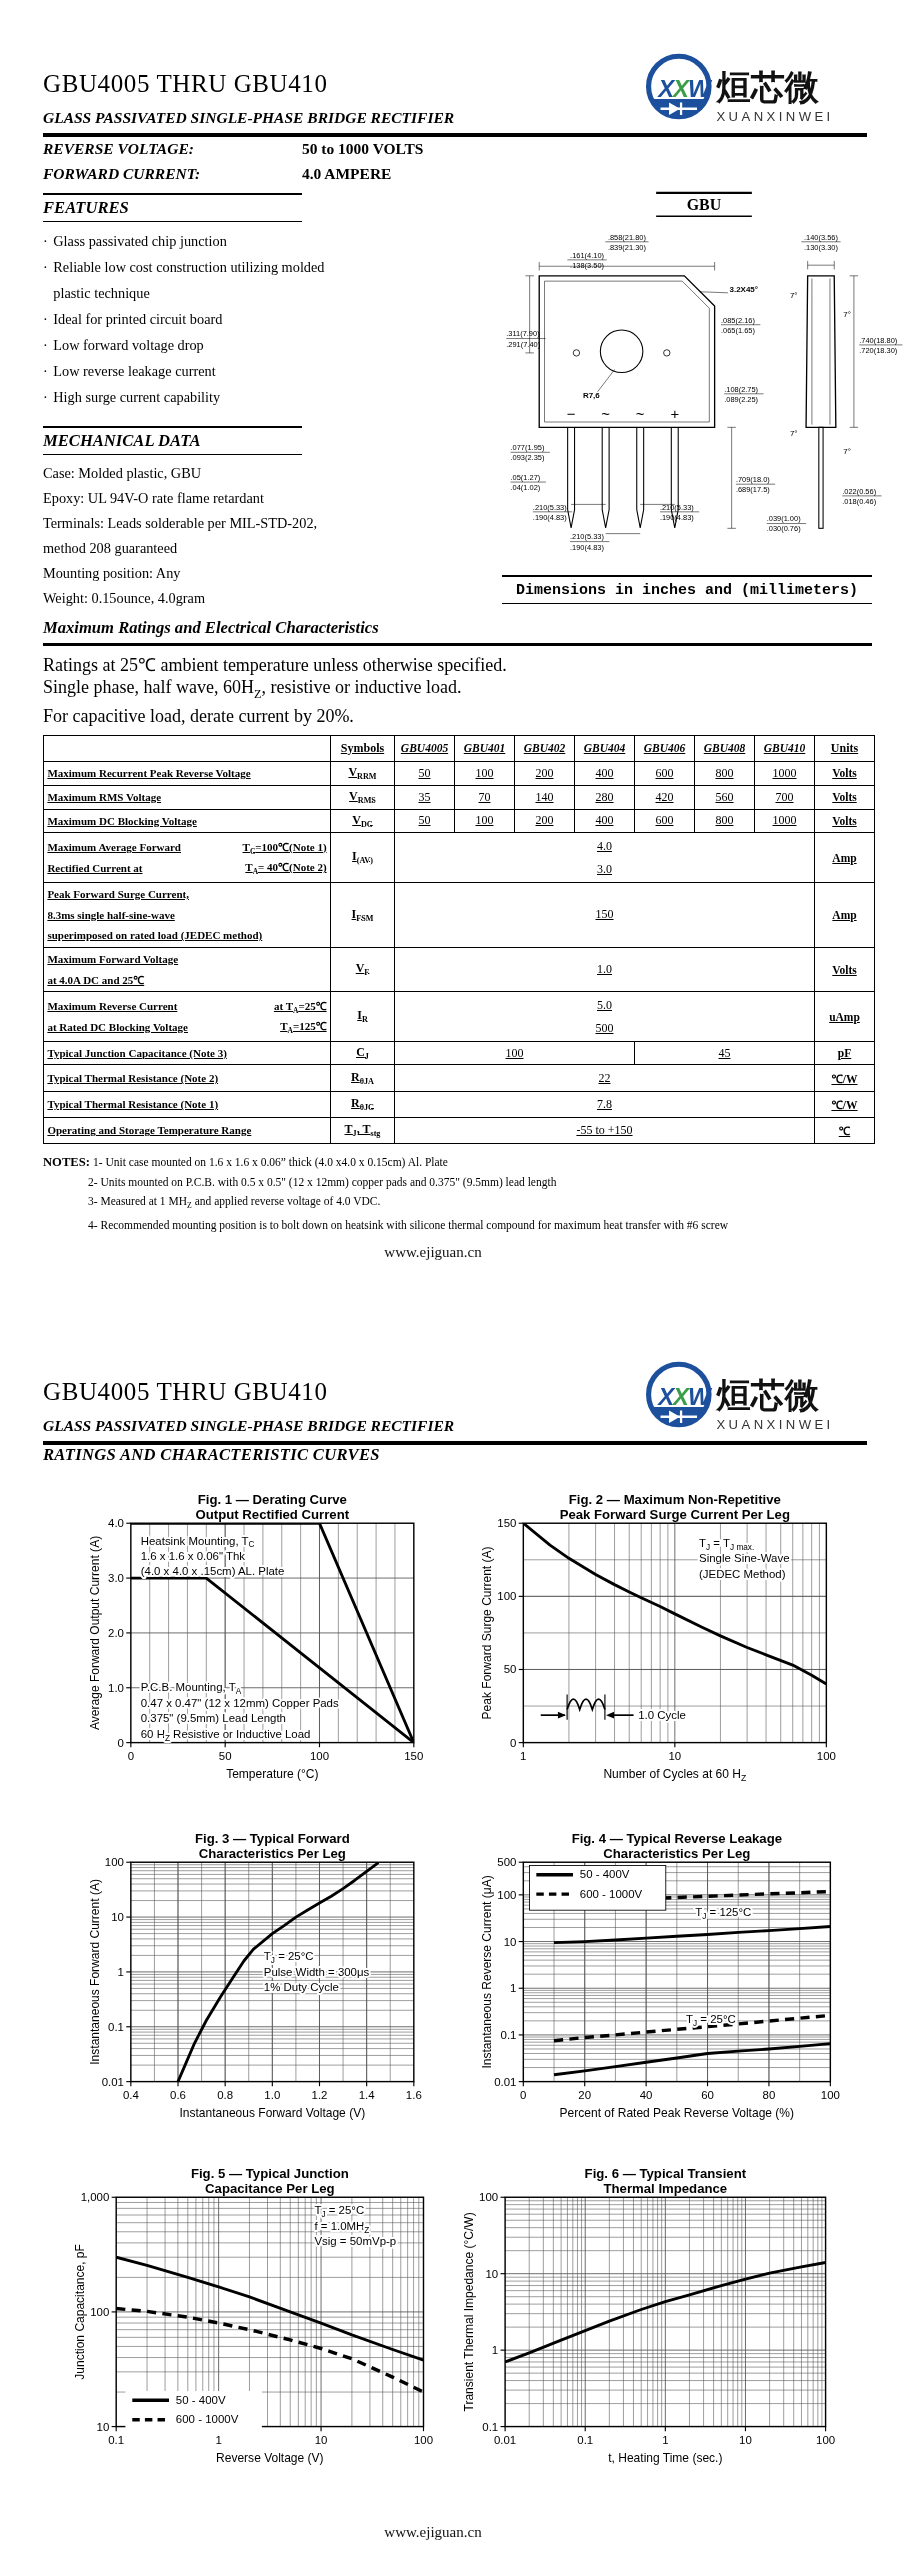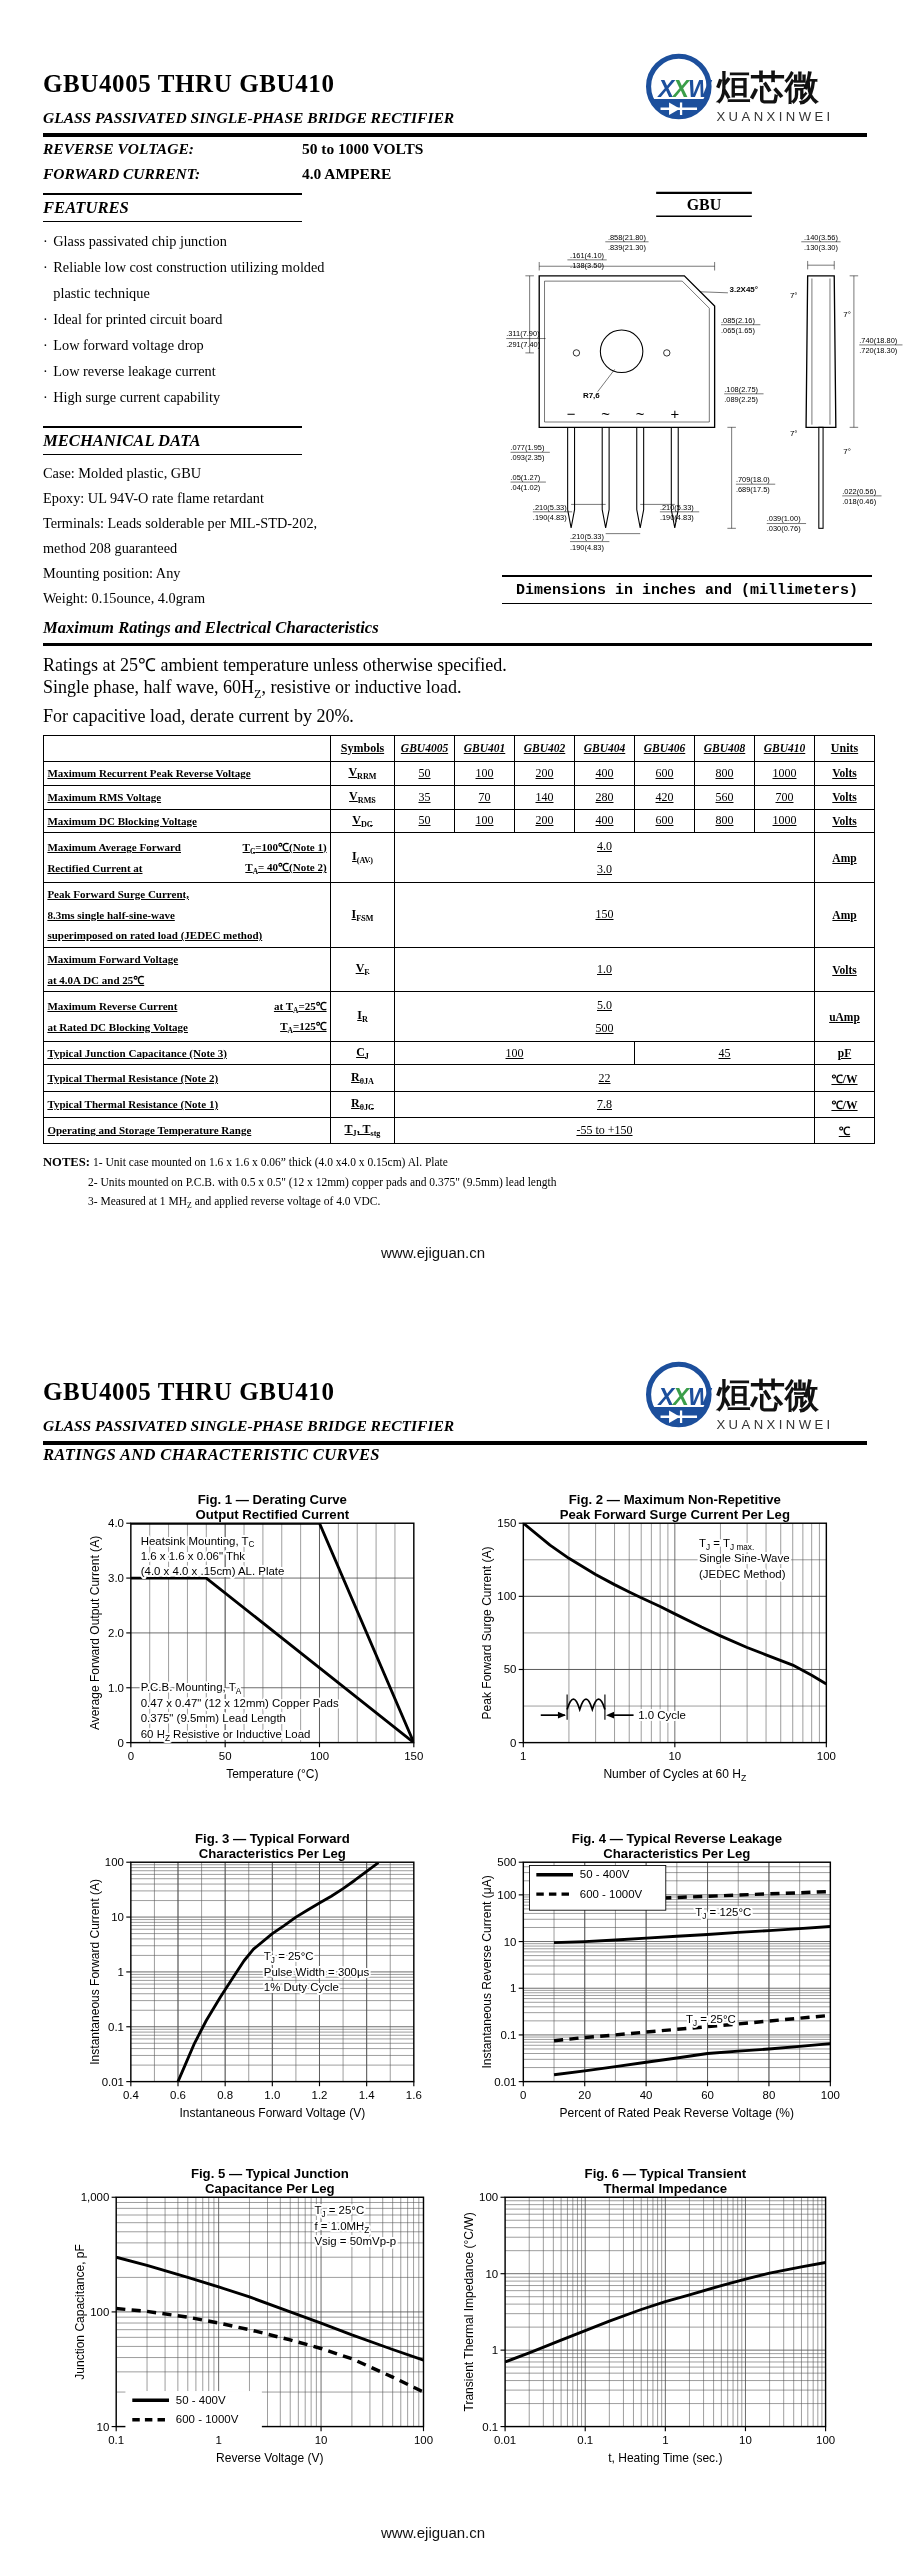--- a/index.html
+++ b/index.html
@@ -1,20 +1,20 @@
 <!DOCTYPE html>
 <html style="font-size:9.2px"><head>
 <meta charset="utf-8">
 <style>
   html,body{margin:0;padding:0;background:#fff;}
   body{width:910px;font-family:"Liberation Serif",serif;color:#000;}
   .page{position:relative;width:910px;overflow:hidden;background:#fff;}
   #page1{height:1308px;}
   #page2{height:1268px;}
-  .pg-title{position:absolute;left:43px;top:70px;font-size:25px;font-weight:bold;letter-spacing:0.6px;}
+  .pg-title{position:absolute;left:43px;top:70px;font-size:25px;font-weight:normal;letter-spacing:0.6px;}
   .pg-subtitle{position:absolute;left:43px;top:109px;font-size:15.5px;font-weight:bold;font-style:italic;}
   .main-rule{position:absolute;left:43px;top:133px;width:824px;height:4px;background:#000;}
   .logo-svg{position:absolute;left:643px;top:50px;width:229px;height:77px;}
   .spec-row{position:absolute;left:43px;width:516px;font-size:15.5px;font-weight:bold;}
   .spec-row .lab{display:inline-block;width:255px;font-style:italic;}
   .sec{position:absolute;left:43px;width:259px;}
   .sec-head{font-size:16.6px;font-weight:bold;font-style:italic;border-top:2.3px solid #000;border-bottom:1.7px solid #000;padding:2.9px 0 3.4px 0;}
   .sec-items{margin-top:5.7px;font-size:14.3px;}
   .sec-items .li{line-height:26px;white-space:nowrap;}
   .sec-items .li .b{display:inline-block;width:10.3px;}
@@ -32,21 +32,21 @@
   .pline{display:flex;justify-content:space-between;align-items:center;min-height:20.7px;}
   td.val{text-align:center;font-size:12px;}
   td.spanv{text-align:center;font-size:12px;}
   .sv{min-height:23px;display:flex;align-items:center;justify-content:center;}
   td.sym{text-align:center;font-weight:bold;font-size:12px;}
   td.unit{text-align:center;font-weight:bold;font-size:11.5px;}
   sub{font-size:68%;}
   .notes{margin-top:9.2px;font-size:11.5px;line-height:19.5px;}
   .notes .nlabel{font-weight:bold;font-size:12.6px;}
   .notes .nitem{padding-left:45px;}
-  .footer{position:absolute;left:0;width:866px;text-align:center;font-family:Liberation Sans, sans-serif;font-size:15px;color:#111;}
+  .footer{position:absolute;left:0;width:866px;text-align:center;font-family:Liberation Serif, serif;font-size:15px;color:#111;}
   .section-title{position:absolute;left:43px;top:137px;font-size:16.6px;font-weight:bold;font-style:italic;letter-spacing:0.3px;}
   .fig{position:absolute;}
   .fig svg{display:block;}
 </style>
 </head>
 <body>
 
 <div class="page" id="page1">
   <div class="pg-title">GBU4005 THRU GBU410</div>
   <div class="pg-subtitle">GLASS PASSIVATED SINGLE-PHASE BRIDGE RECTIFIER</div>
@@ -395,20 +395,21 @@
               <div class="sv">-55 to +150</div>
             </td>
             <td class="unit">℃</td>
           </tr>
         </tbody>
       </table>
     <div class="notes" id="notes-block">
         <div><span class="nlabel">NOTES: </span>1- Unit case mounted on 1.6 x 1.6 x 0.06” thick (4.0 x4.0 x 0.15cm) Al. Plate</div>
         <div class="nitem">2- Units mounted on P.C.B. with 0.5 x 0.5" (12 x 12mm) copper pads and 0.375" (9.5mm) lead length</div>
         <div class="nitem">3- Measured at 1 MH<sub>Z</sub> and applied reverse voltage of 4.0 VDC.</div>
+        <div class="nitem">4- Recommended mounting position is to bolt down on heatsink with silicone thermal compound for maximum heat transfer with #6 screw</div>
       </div>
   </div>
 
   <div class="footer" style="top:1244px">www.ejiguan.cn</div>
 </div>
 
 <div class="page" id="page2">
   <div class="pg-title">GBU4005 THRU GBU410</div>
   <div class="pg-subtitle">GLASS PASSIVATED SINGLE-PHASE BRIDGE RECTIFIER</div>
   <svg class="logo-svg" viewBox="0 0 400 135">

